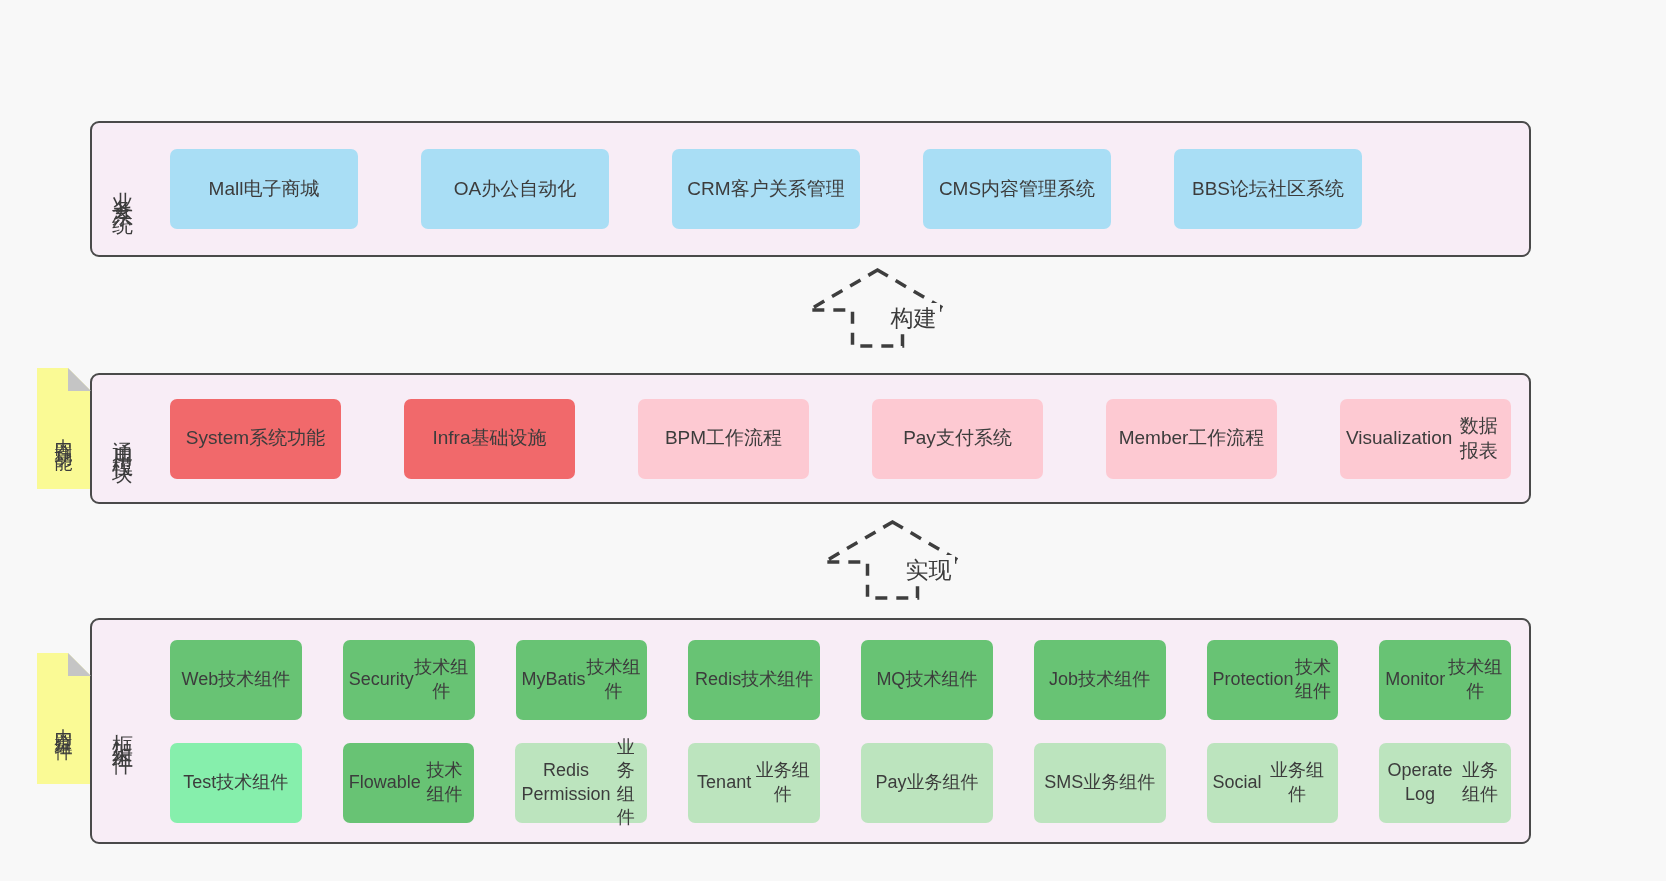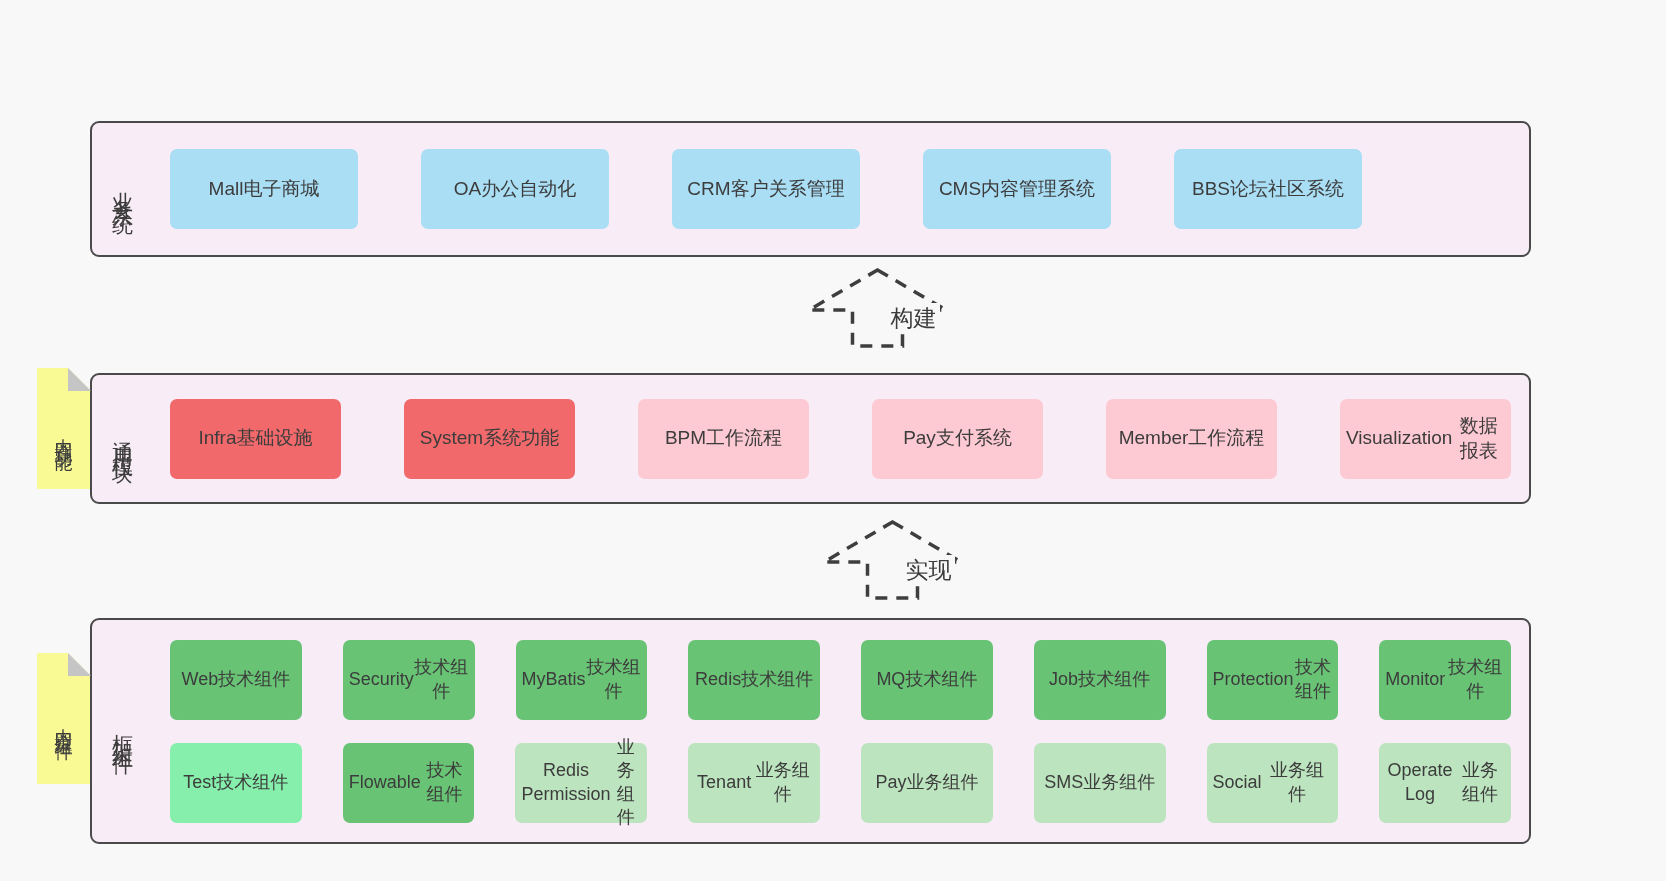--- a/index.html
+++ b/index.html
@@ -108,26 +108,26 @@
   <div class="paper" style="background: rgb(250, 250, 149);"></div>
   <div class="fold" style="background: rgb(197, 197, 197);"></div>
   <div class="sticky-label">内置功能</div>
 </div>
 
 <div class="band" id="band-common" style="background: rgb(248, 237, 246); border-color: rgb(74, 74, 74);">
   <div class="side-label">通用模块</div>
   <div class="boxes-area">
       <div class="box-row cols-6">
         <div class="box" style="background: rgb(241, 105, 107);">
+          <div>System</div>
+          <div>系统功能</div>
+        </div>
+        <div class="box" style="background: rgb(241, 105, 107);">
           <div>Infra</div>
           <div>基础设施</div>
-        </div>
-        <div class="box" style="background: rgb(241, 105, 107);">
-          <div>System</div>
-          <div>系统功能</div>
         </div>
         <div class="box" style="background: rgb(253, 201, 210);">
           <div>BPM</div>
           <div>工作流程</div>
         </div>
         <div class="box" style="background: rgb(253, 201, 210);">
           <div>Pay</div>
           <div>支付系统</div>
         </div>
         <div class="box" style="background: rgb(253, 201, 210);">

